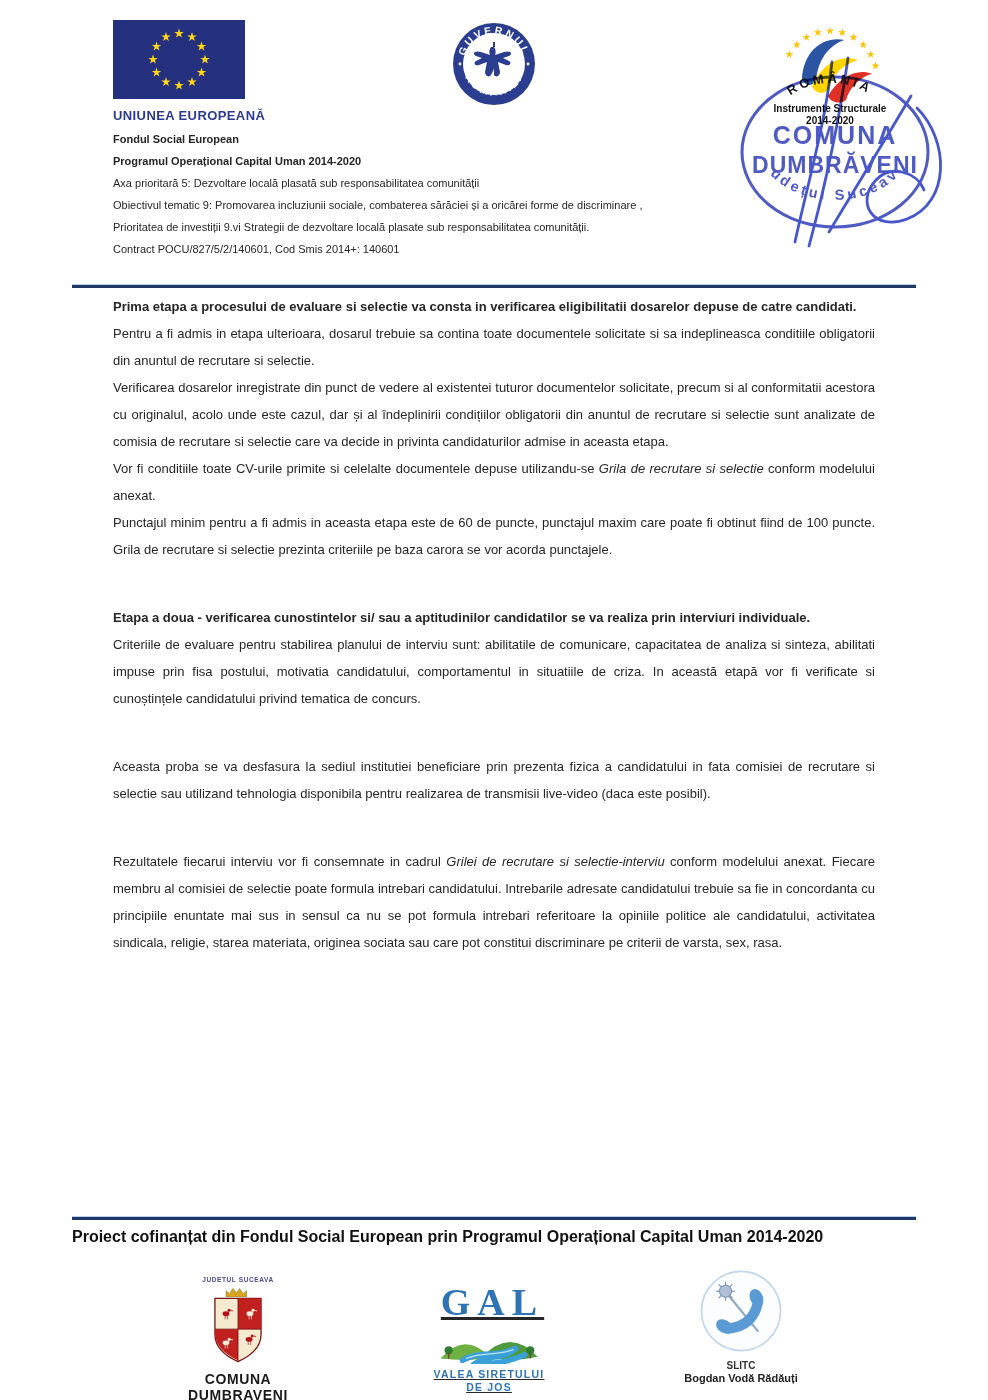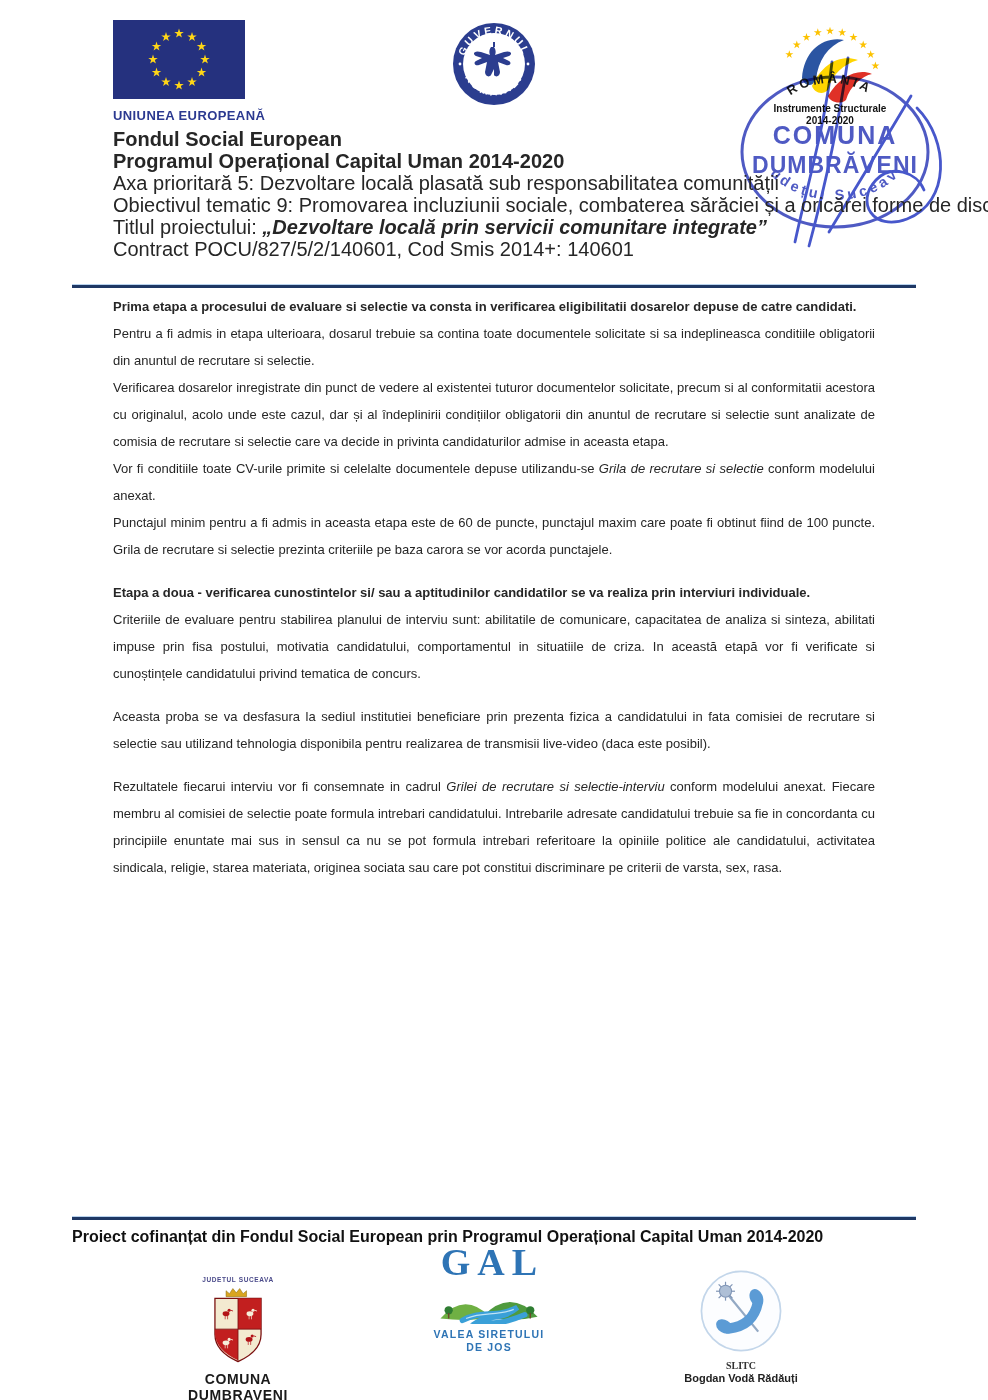--- a/index.html
+++ b/index.html
@@ -9,45 +9,45 @@
     margin:0 auto;
   }
   
   .eu-block{position:absolute;left:113px;top:20px;width:132px;text-align:left;}
   .eu-caption{margin-top:5px;font-size:13px;font-weight:700;color:#2b3990;letter-spacing:.4px;white-space:nowrap;}
   .gov-block{position:absolute;left:452px;top:22px;}
   .is-block{position:absolute;left:768px;top:12px;}
   .stamp-block{position:absolute;left:735px;top:56px;mix-blend-mode:multiply;opacity:.94;}
   
   .header-text{position:absolute;left:113px;top:128px;width:810px;}
-  .header-text p{margin:0;line-height:22px;font-size:20px;white-space:nowrap;}
+  .header-text p{margin:0;line-height:22px;font-size:11px;white-space:nowrap;}
   
   .rule{position:absolute;left:72px;width:844px;height:4px;
         background:linear-gradient(#b9d3ee 0 1px,#1f3864 1px 100%);}
   .rule-top{top:284px;}
   .rule-bottom{top:1216px;}
   
   .doc-body{position:absolute;left:113px;top:293px;width:762px;}
   .doc-body p{margin:0;line-height:27px;font-size:13px;text-align:justify;}
-  .doc-body p.gap{margin-top:16px;}
+  .doc-body p.gap{margin-top:41px;}
   .b{font-weight:700;}
   .i{font-style:italic;}
   .bi{font-weight:700;font-style:italic;}
   
   .footer-text{position:absolute;left:72px;top:1228px;width:844px;
                font-size:16px;font-weight:700;color:#111;}
   .coa-block{position:absolute;left:182px;top:1276px;width:112px;text-align:center;}
   .coa-top{font-size:6.5px;color:#4a4a8a;letter-spacing:.6px;font-weight:700;}
   .coa-bottom{margin-top:2px;font-size:14px;font-weight:700;color:#1a1a1a;letter-spacing:.6px;}
-  .gal-block{position:absolute;left:424px;top:1244px;width:130px;text-align:center;}
+  .gal-block{position:absolute;left:424px;top:1284px;width:130px;text-align:center;text-decoration:underline;}
   .gal-title{font-family:"Liberation Serif",serif;font-size:38px;line-height:36px;
              color:#2e74b5;letter-spacing:7px;font-weight:600;text-indent:7px;}
   .gal-line{font-size:10.5px;font-weight:700;color:#2e74b5;letter-spacing:1.2px;line-height:13px;}
   .slitc-block{position:absolute;left:676px;top:1268px;width:130px;text-align:center;}
-  .slitc-l1{font-size:10px;font-weight:700;color:#333;margin-top:2px;font-family:Liberation Serif, serif;}
+  .slitc-l1{font-size:10px;font-weight:700;color:#333;margin-top:2px;}
   .slitc-l2{font-size:11px;font-weight:700;color:#222;margin-top:1px;}
 </style>
 </head>
 <body>
 
 <svg width="0" height="0" style="position:absolute" aria-hidden="true">
   <defs>
     <path id="star5" d="M0,-5 L1.12,-1.54 4.76,-1.55 1.82,0.6 2.94,4.05 0,1.9 -2.94,4.05 -1.82,0.6 -4.76,-1.55 -1.12,-1.54 Z"></path>
     <g id="coabird">
       <ellipse cx="0" cy="0" rx="4" ry="2.8" fill="currentColor"></ellipse>
@@ -150,21 +150,21 @@
         <path d="M 182,52 C 214,84 216,146 172,163 C 138,176 120,146 141,124 C 156,108 182,116 189,134"></path>
       </g>
     </svg>
   </div>
 
   <div class="header-text">
       <p class=""><span class="b">Fondul Social European</span></p>
       <p class=""><span class="b">Programul Operațional Capital Uman 2014-2020</span></p>
       <p class=""><span>Axa prioritară 5: Dezvoltare locală plasată sub responsabilitatea comunității</span></p>
       <p class=""><span>Obiectivul tematic 9: Promovarea incluziunii sociale, combaterea sărăciei și a oricărei forme de discriminare ,</span></p>
-      <p class=""><span>Titlul proiectului: </span><span class="bi">„Dezvoltare locală prin servicii comunitare integrate”</span></p>
+      <p class=""><span>Prioritatea de investiții 9.vi Strategii de dezvoltare locală plasate sub responsabilitatea comunității.</span></p>
       <p class=""><span>Contract POCU/827/5/2/140601, Cod Smis 2014+: 140601</span></p>
     </div>
 
   <div class="rule rule-top"></div>
 
   <div class="doc-body">
       <p class="b"><span>Prima etapa a procesului de evaluare si selectie va consta in verificarea eligibilitatii dosarelor depuse de catre candidati.</span></p>
       <p class=""><span>Pentru a fi admis in etapa ulterioara, dosarul trebuie sa contina toate documentele solicitate si sa indeplineasca conditiile obligatorii din anuntul de recrutare si selectie.</span></p>
       <p class=""><span>Verificarea dosarelor inregistrate din punct de vedere al existentei tuturor documentelor solicitate, precum si al conformitatii acestora cu originalul, acolo unde este cazul, dar și al îndeplinirii condițiilor obligatorii din anuntul de recrutare si selectie sunt analizate de comisia de recrutare si selectie care va decide in privinta candidaturilor admise in aceasta etapa.</span></p>
       <p class=""><span>Vor fi conditiile toate CV-urile primite si celelalte documentele depuse utilizandu-se </span><span class="i">Grila de recrutare si selectie</span><span> conform modelului anexat.</span></p>

